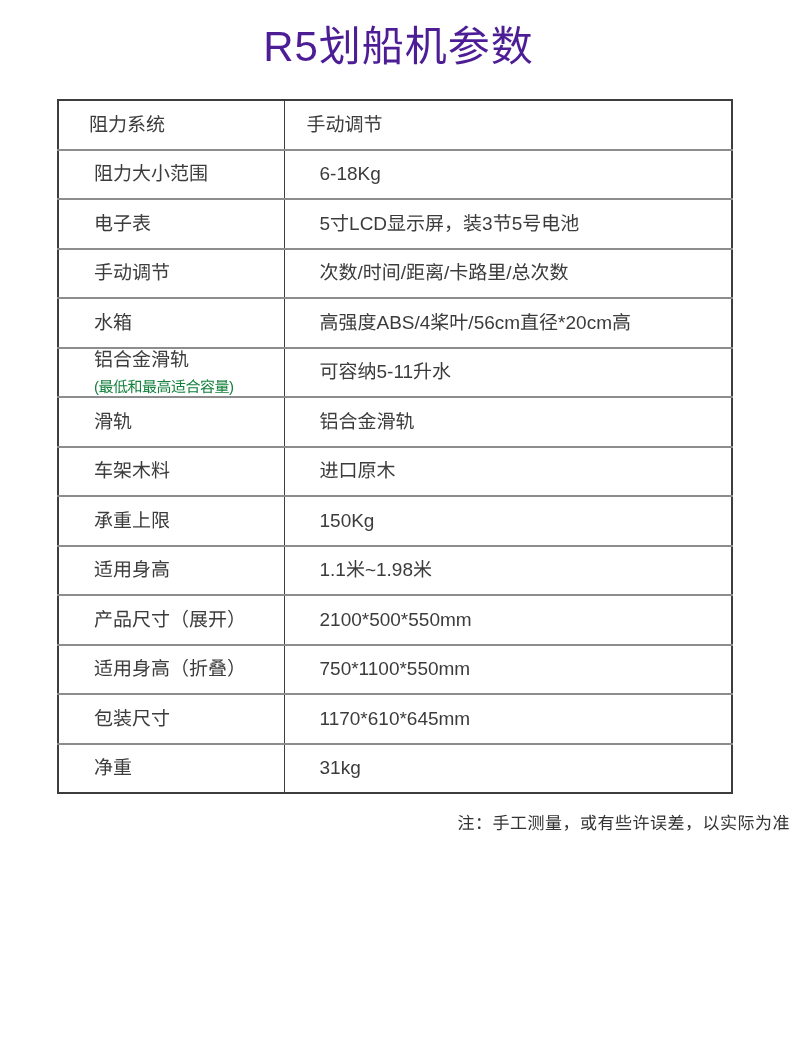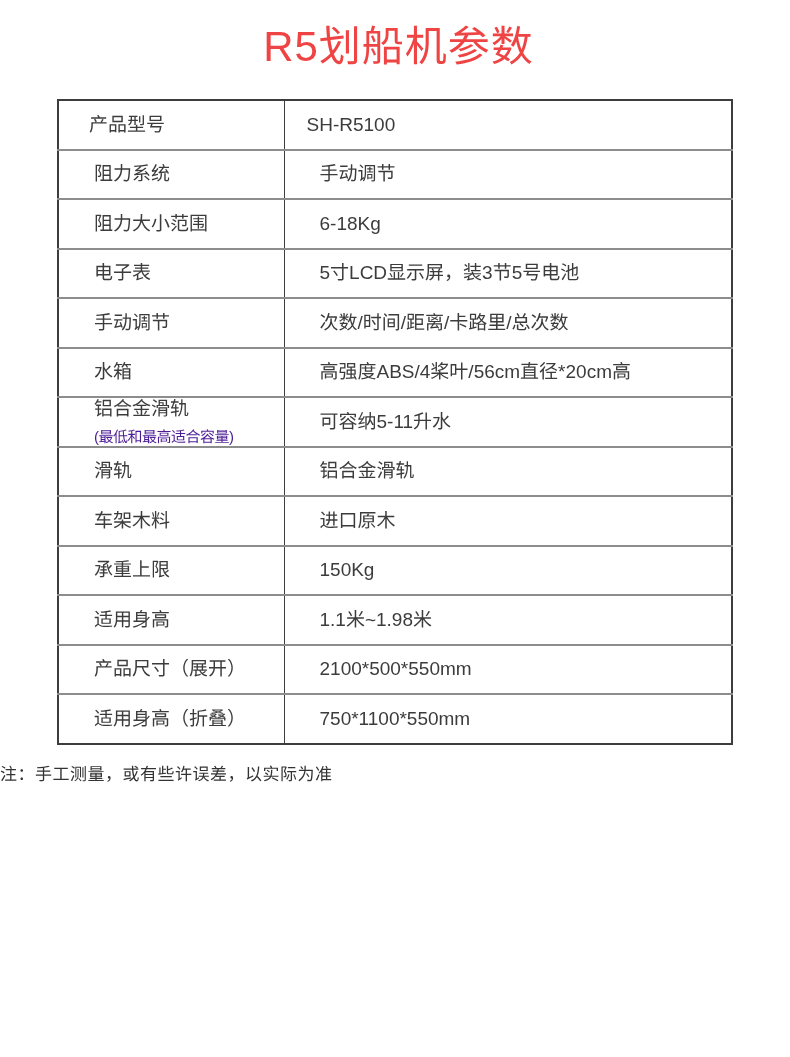--- a/index.html
+++ b/index.html
@@ -14,21 +14,21 @@
     height: 1057px;
     background: #ffffff;
     overflow: hidden;
   }
   .title {
     padding-top: 24px;
     text-align: center;
     font-size: 42px;
     line-height: 1.1;
     font-weight: 400;
-    color: #ef4444;
+    color: #4c1d95;
     letter-spacing: 1px;
     padding-left: 7px;
   }
   .spec-table {
     margin: 29px 0 0 57px;
     width: 676px;
     border-collapse: collapse;
     table-layout: fixed;
     border: 2px solid #3d3d3d;
   }
@@ -46,48 +46,40 @@
   td.label-cell {
     width: 226px;
     padding-left: 30px;
     border-right: 1px solid #3d3d3d;
   }
   td.value-cell {
     padding-left: 22px;
   }
   .sublabel {
     font-size: 15px;
-    color: #4c1d95;
+    color: #15803d;
     margin-top: 7px;
     letter-spacing: -0.5px;
   }
   .note {
     margin-top: 15px;
-    text-align: left;
+    text-align: right;
     font-size: 17px;
     color: #333333;
     letter-spacing: 0.5px;
   }
 </style>
 </head>
 <body>
 
 <div class="page">
   <h1 class="title">R5划船机参数</h1>
 
   <table class="spec-table">
     <tbody>
-  <tr>
-    <td class="label-cell">
-      <div class="label">产品型号</div>
-    </td>
-    <td class="value-cell">
-      <span class="value">SH-R5100</span>
-    </td>
-  </tr>
 
   <tr>
     <td class="label-cell">
       <div class="label">阻力系统</div>
     </td>
     <td class="value-cell">
       <span class="value">手动调节</span>
     </td>
   </tr>
 
@@ -184,20 +176,36 @@
 
   <tr>
     <td class="label-cell">
       <div class="label">适用身高（折叠）</div>
     </td>
     <td class="value-cell">
       <span class="value">750*1100*550mm</span>
     </td>
   </tr>
 
-
+  <tr>
+    <td class="label-cell">
+      <div class="label">包装尺寸</div>
+    </td>
+    <td class="value-cell">
+      <span class="value">1170*610*645mm</span>
+    </td>
+  </tr>
+
+  <tr>
+    <td class="label-cell">
+      <div class="label">净重</div>
+    </td>
+    <td class="value-cell">
+      <span class="value">31kg</span>
+    </td>
+  </tr>
 
 
 </tbody>
   </table>
 
   <p class="note">注：手工测量，或有些许误差，以实际为准</p>
 </div>
 
 </body></html>

